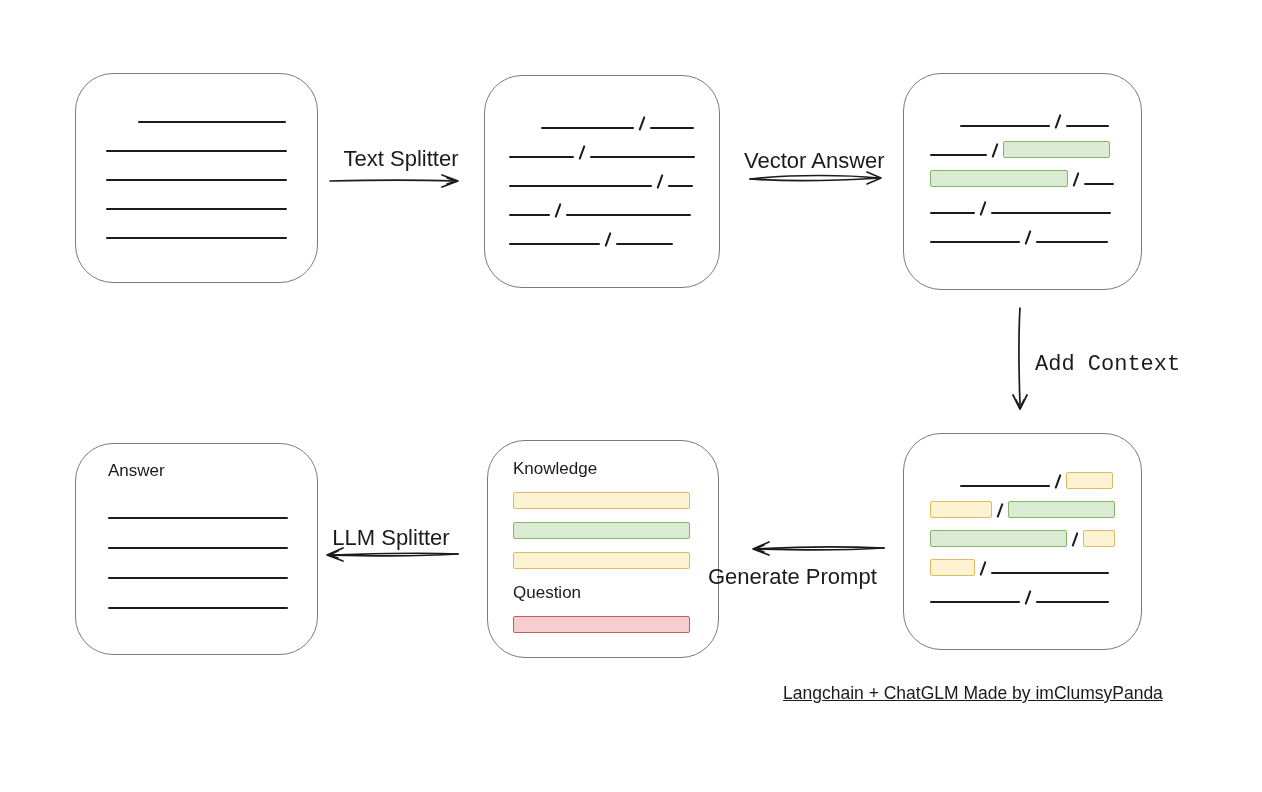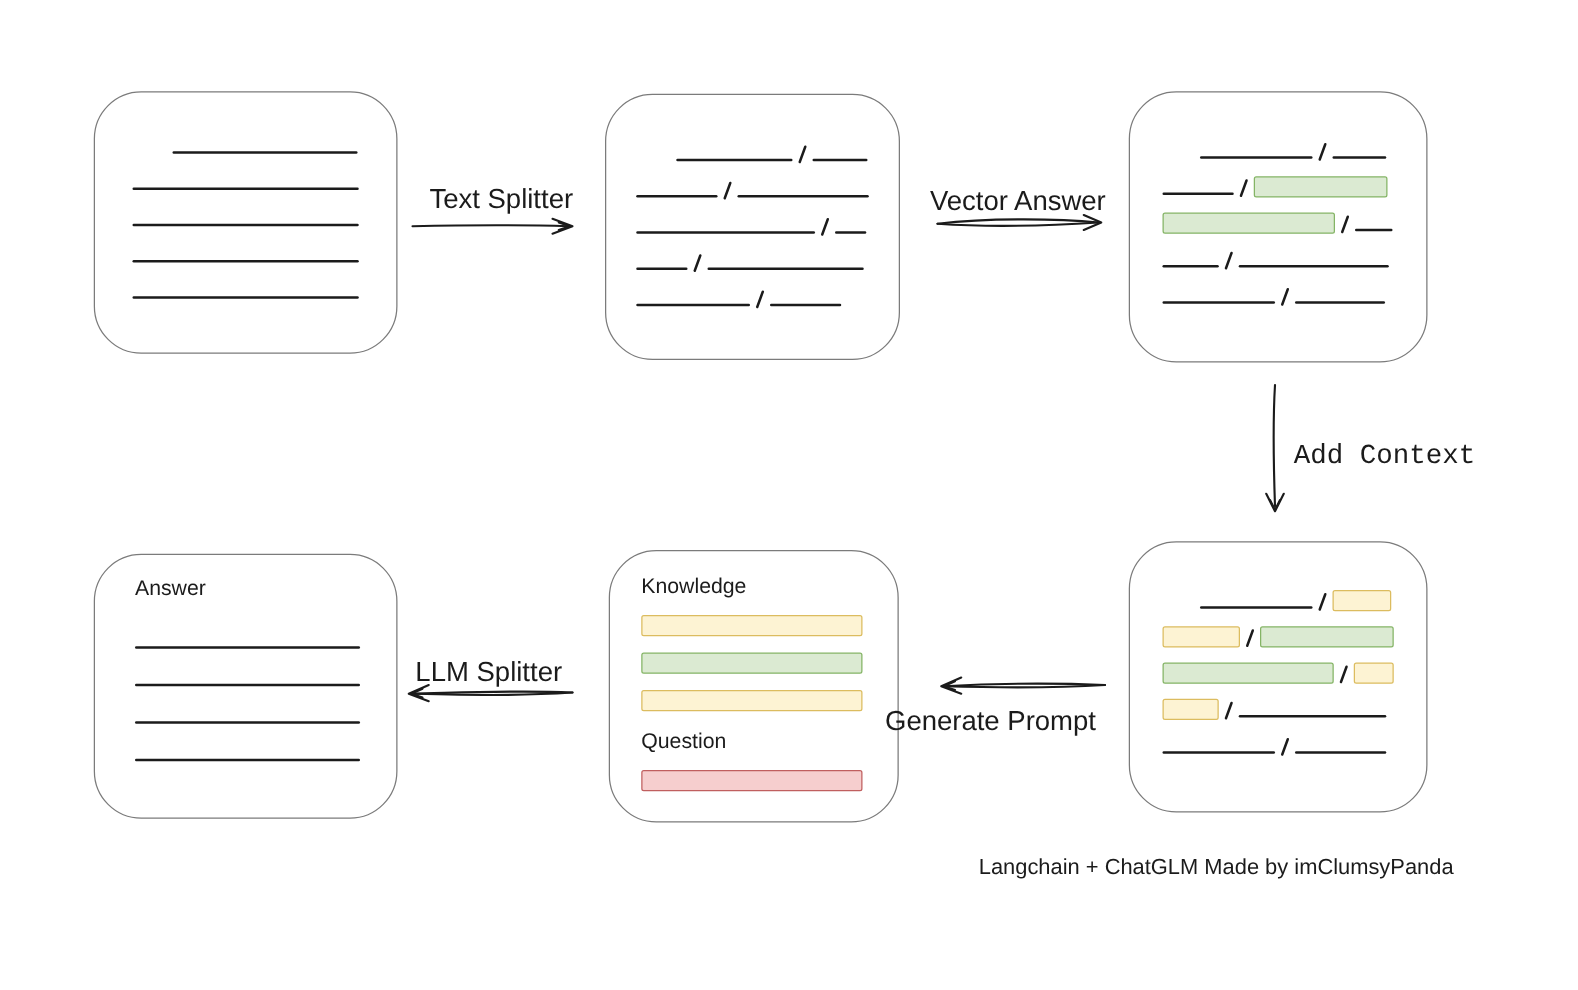--- a/index.html
+++ b/index.html
@@ -205,15 +205,15 @@
   <div class="arrow-label" style="left:708px; top:518px; width:152px; text-align:center;margin-top:46px;">Generate Prompt</div>
 
   <svg class="arrow-svg" style="left:312px; top:545px;" width="150" height="22">
     <path d="M146,9 C100,7 60,9 17,10"></path>
     <path d="M146,9 C100,12 60,11 17,10"></path>
     <path d="M31,3 L15,10 L31,16"></path>
     <path d="M26,6 L17,10 L26,13"></path>
   </svg>
   <div class="arrow-label" style="left:326px; top:525px; width:130px; text-align:center;">LLM Splitter</div>
 
-  <div class="caption" style="left:783px; top:683px;">Langchain + ChatGLM Made by imClumsyPanda</div>
+  <div class="caption" style="left:783px; top:683px;text-decoration:underline;">Langchain + ChatGLM Made by imClumsyPanda</div>
 
 </div>
 
 </body></html>

